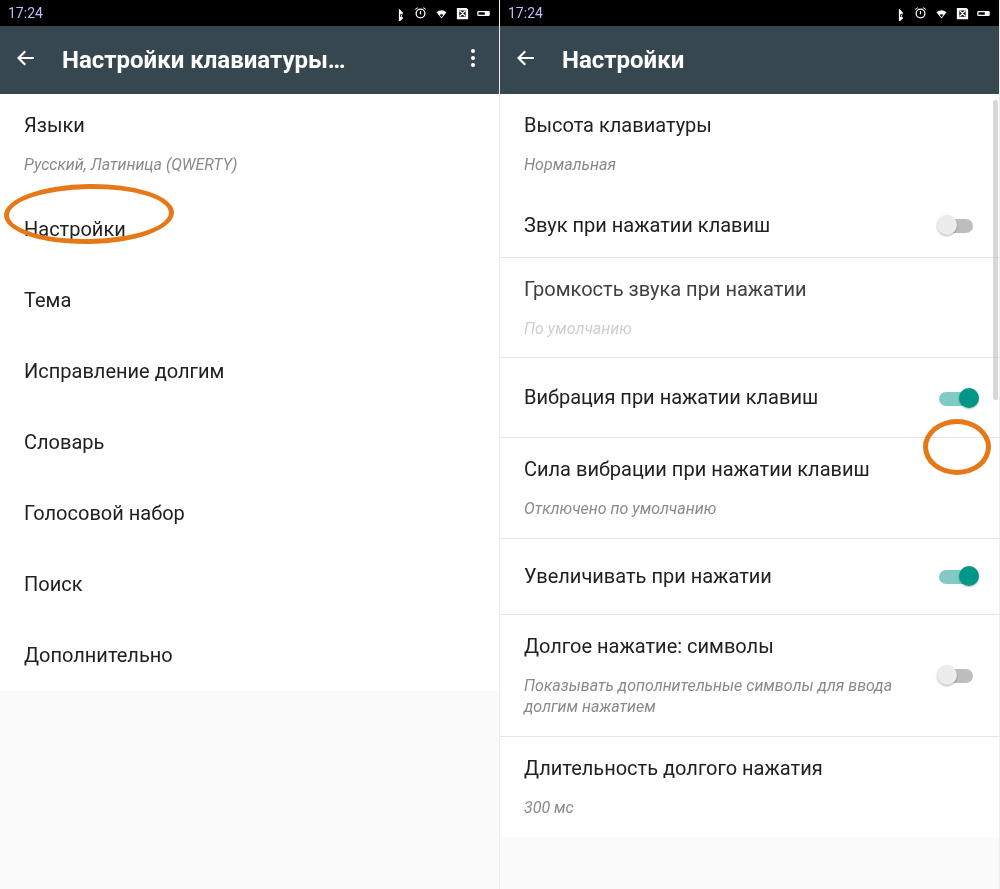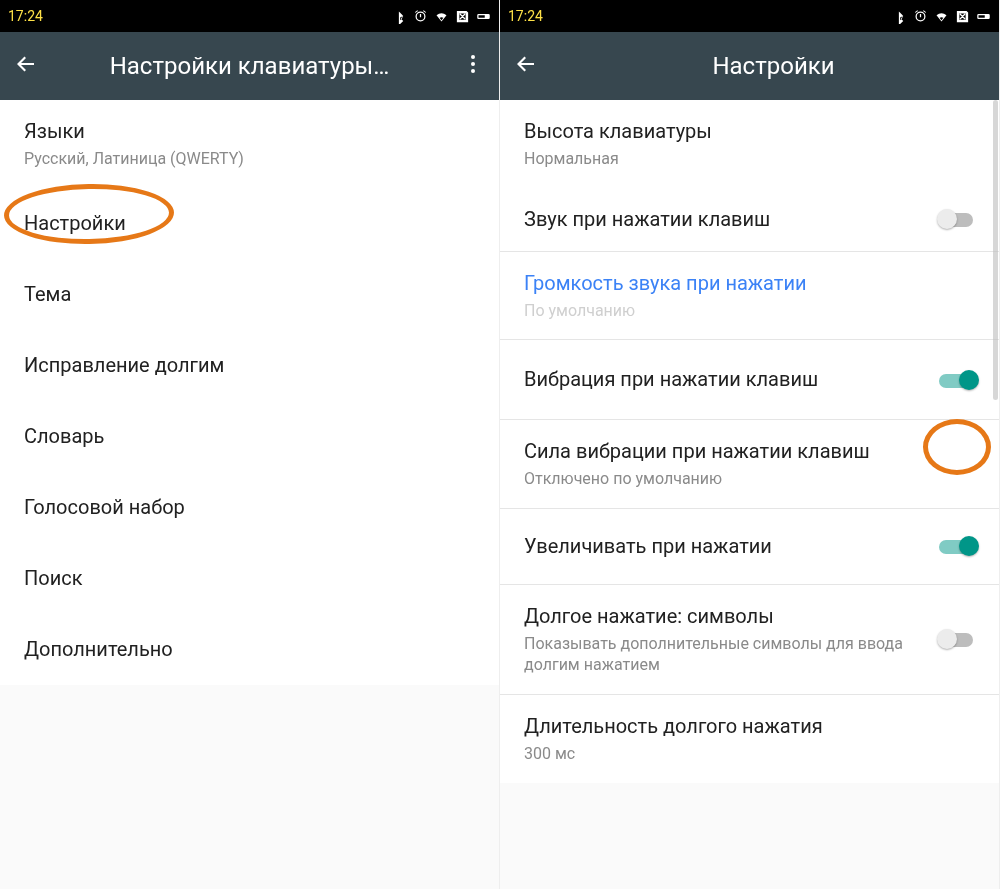--- a/index.html
+++ b/index.html
@@ -1,35 +1,35 @@
 <!DOCTYPE html>
 <html><head>
 <meta charset="utf-8">
 <style>
   * { box-sizing: border-box; margin: 0; padding: 0; }
   html, body { width: 1000px; height: 889px; font-family: Roboto, "Helvetica Neue", Arial, sans-serif; background: #fff; }
   .container { display: flex; width: 1000px; height: 889px; }
   .phone { width: 500px; height: 889px; background: #fafafa; position: relative; overflow: hidden; border-right: 1px solid #eee; }
 
   
-  .statusbar { height: 32px; background: #000; color: #fde047; display: flex; align-items: center; justify-content: space-between; padding: 0 8px; font-size: 14px; }
+  .statusbar { height: 26px; background: #000; color: #c4b5fd; display: flex; align-items: center; justify-content: space-between; padding: 0 8px; font-size: 14px; }
   .statusbar .icons { display: flex; gap: 6px; align-items: center; }
   .statusbar .icons svg { width: 15px; height: 15px; fill: #fff; }
 
   
   .appbar { height: 68px; background: #37474f; color: #fff; display: flex; align-items: center; padding: 0 14px; gap: 24px; }
-  .appbar .title { font-size: 24px; font-weight: 400; flex: 1; white-space: nowrap; overflow: hidden; text-overflow: ellipsis; text-align: center; }
+  .appbar .title { font-size: 24px; font-weight: 700; flex: 1; white-space: nowrap; overflow: hidden; text-overflow: ellipsis; }
   .appbar svg { width: 24px; height: 24px; fill: #fff; }
 
   
   .list { background: #fff; }
   .item { padding: 18px 24px; position: relative; }
   .item .primary { font-size: 20px; color: #212121; line-height: 1.35; }
-  .item .secondary { font-size: 16px; color: #8a8a8a; margin-top: 3px; line-height: 1.35; }
-  .item.disabled .primary { color: #3b82f6; }
+  .item .secondary { font-size: 16px; color: #8a8a8a; margin-top: 15px; line-height: 1.35; font-style: italic; }
+  .item.disabled .primary { color: #404040; }
   .item.disabled .secondary { color: #cfcfcf; }
   .item.simple { padding: 22px 24px; }
   .divider { height: 1px; background: #e5e5e5; margin-left: 0; }
   .section-header { padding: 22px 24px 10px; color: #009688; font-size: 16px; font-weight: 500; }
 
   
   .switch { position: absolute; right: 22px; top: 50%; transform: translateY(-50%); width: 38px; height: 20px; }
   .switch .track { position:absolute; top:4px; left:0; width:34px; height:14px; border-radius:8px; background:#bdbdbd; }
   .switch .thumb { position:absolute; top:0; width:20px; height:20px; border-radius:50%; background:#ececec; box-shadow:0 1px 2px rgba(0,0,0,.3); }
   .switch.off .thumb { left:-2px; }

